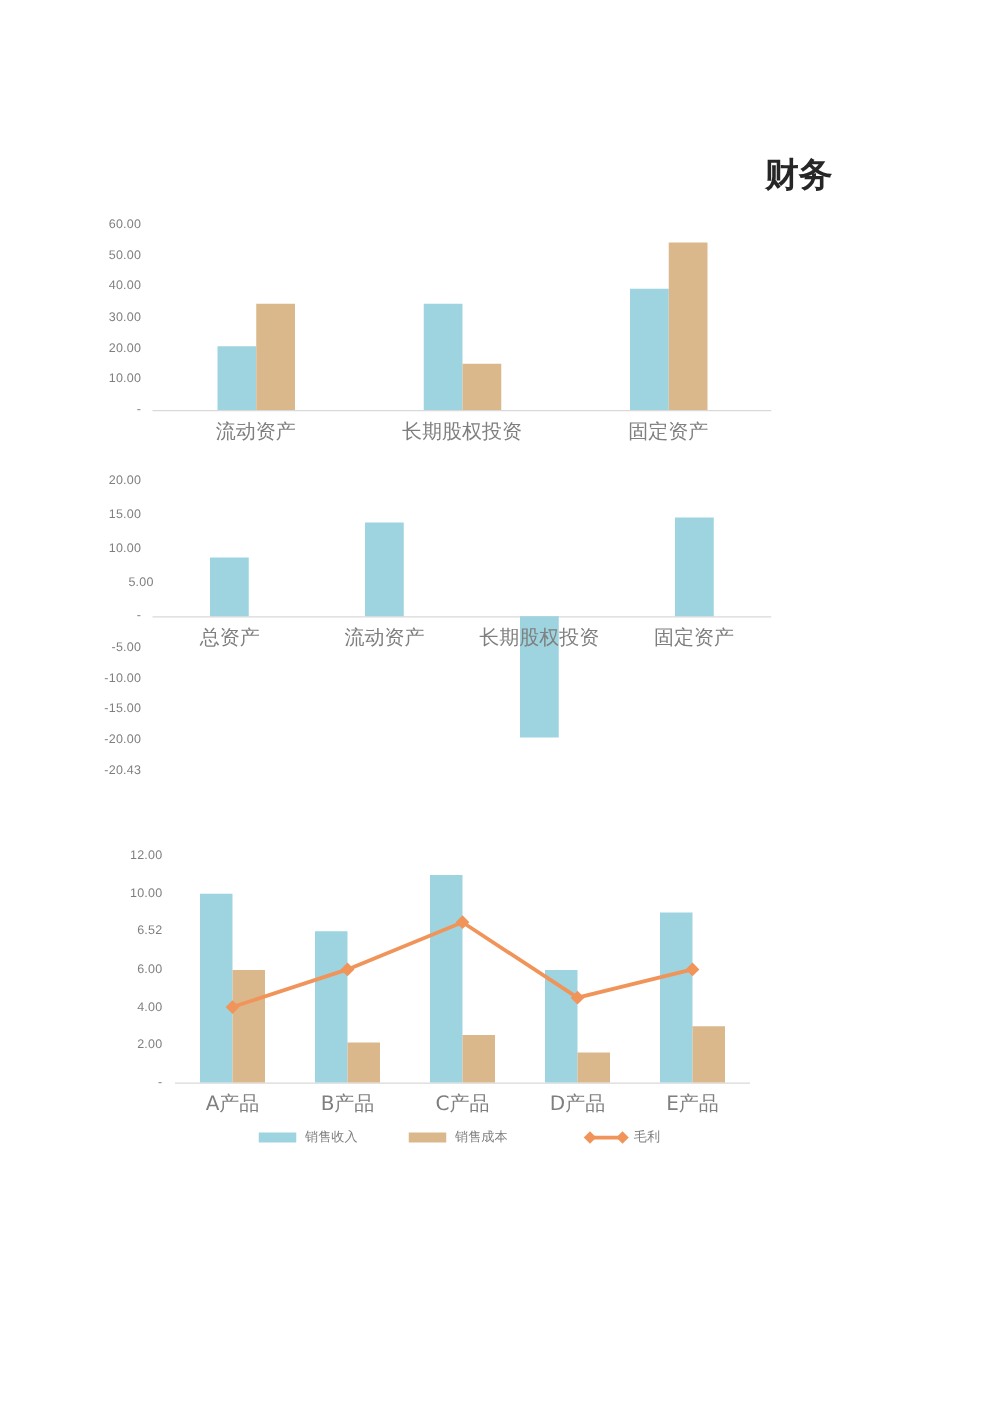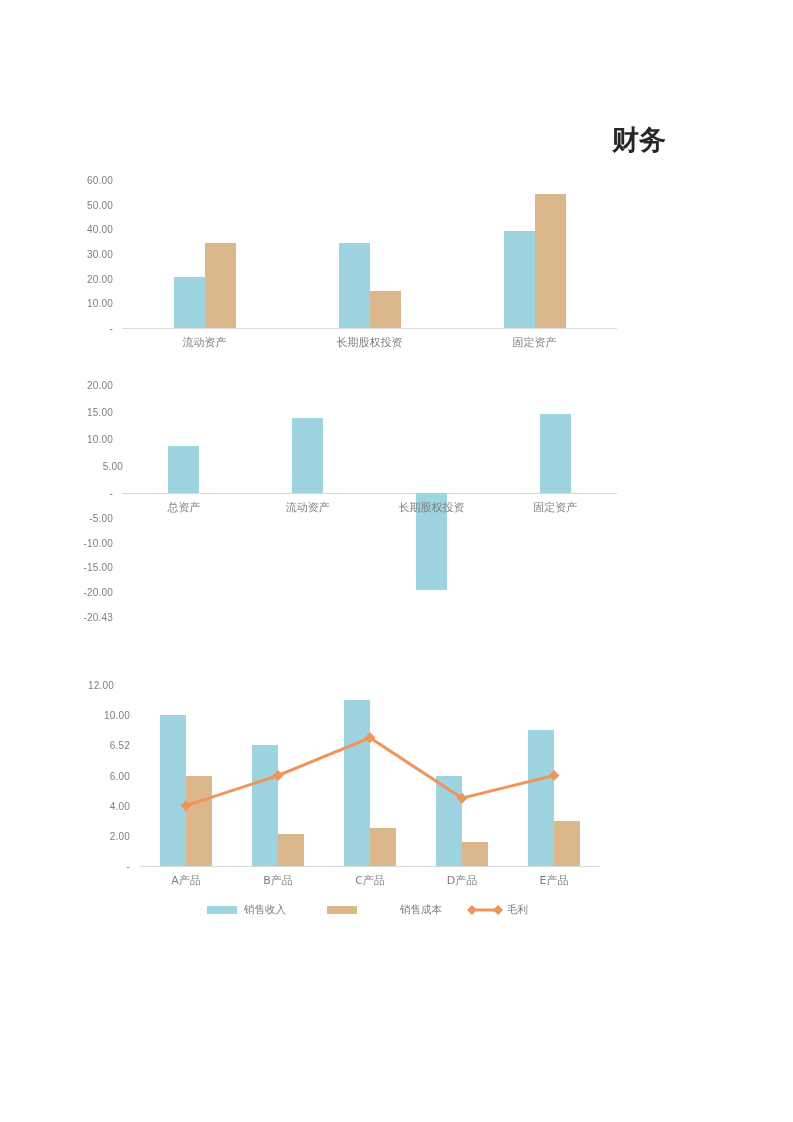--- a/index.html
+++ b/index.html
@@ -26,21 +26,21 @@
     position:absolute;right:0;transform:translateY(-50%);
     font-size:10px;color:#7f7f7f;text-align:right;white-space:nowrap;
     letter-spacing:0.2px;
   }
   .axisline{position:absolute;height:1px;background:#d9d9d9;}
   .bar{position:absolute;}
   .bar.rev{background:#9DD4DF;}
   .bar.cost{background:#DBB78C;}
   .catlab{
     position:absolute;transform:translateX(-50%);
-    font-size:11px;color:#7f7f7f;white-space:nowrap;
+    font-size:16px;color:#7f7f7f;white-space:nowrap;
     font-family:"DejaVu Sans","Liberation Sans",sans-serif;
   }
 
   
   .lineSvg{position:absolute;left:0;top:0;overflow:visible;pointer-events:none;}
 
   
   .legend{position:absolute;display:flex;align-items:center;}
   .legend-item{display:flex;align-items:center;white-space:nowrap;}
   .legend-swatch{width:30px;height:8px;display:inline-block;margin-right:7px;}
@@ -114,21 +114,21 @@
   </div>
 
   <div class="chart" id="chart3" style="left:0px;top:685px;width:640px;height:240px;">
     <div class="ylabels" id="c3-y">
         <div class="ylab" style="top: 181px; left: 72px; width: 58px;">-</div>
         <div class="ylab" style="top: 150.833px; left: 72px; width: 58px;">2.00</div>
         <div class="ylab" style="top: 120.667px; left: 72px; width: 58px;">4.00</div>
         <div class="ylab" style="top: 90.5px; left: 72px; width: 58px;">6.00</div>
         <div class="ylab" style="top: 60.3333px; left: 72px; width: 58px;">6.52</div>
         <div class="ylab" style="top: 30.1667px; left: 72px; width: 58px;">10.00</div>
-        <div class="ylab" style="top: 0px; left: 72px; width: 58px; text-align: center;">12.00</div>
+        <div class="ylab" style="top: 0px; left: 72px; width: 58px;">12.00</div>
       </div>
     <div class="axisline" style="left:140px;top:181px;width:460px;"></div>
     <div class="plot" id="c3-plot" style="width:640px;height:240px;">
         <div class="bar" style="left: 160px; top: 30.1667px; width: 26px; height: 150.833px; background: rgb(157, 212, 223);"></div>
         <div class="bar" style="left: 186px; top: 90.5px; width: 26px; height: 90.5px; background: rgb(219, 183, 140);"></div>
         <div class="bar" style="left: 252px; top: 60.3333px; width: 26px; height: 120.667px; background: rgb(157, 212, 223);"></div>
         <div class="bar" style="left: 278px; top: 149.325px; width: 26px; height: 31.675px; background: rgb(219, 183, 140);"></div>
         <div class="bar" style="left: 344px; top: 15.0833px; width: 26px; height: 165.917px; background: rgb(157, 212, 223);"></div>
         <div class="bar" style="left: 370px; top: 143.292px; width: 26px; height: 37.7083px; background: rgb(219, 183, 140);"></div>
         <div class="bar" style="left: 436px; top: 90.5px; width: 26px; height: 90.5px; background: rgb(157, 212, 223);"></div>
@@ -149,21 +149,21 @@
         <div class="catlab" style="left: 278px; top: 188px;">B产品</div>
         <div class="catlab" style="left: 370px; top: 188px;">C产品</div>
         <div class="catlab" style="left: 462px; top: 188px;">D产品</div>
         <div class="catlab" style="left: 554px; top: 188px;">E产品</div>
       </div>
     <div class="legend" id="c3-legend" style="left:195px;top:218px;">
         <div class="legend-item" style="position: absolute; left: 12px; top: 0px;">
           <div class="legend-swatch" style="background: rgb(157, 212, 223);"></div>
           <div class="legend-text">销售收入</div>
         </div>
-        <div class="legend-item" style="position: absolute; left: 132px; top: 0px; gap: 36px;">
+        <div class="legend-item" style="position: absolute; left: 132px; top: 0px;">
           <div class="legend-swatch" style="background: rgb(219, 183, 140);"></div>
           <div class="legend-text">销售成本</div>
         </div>
         <div class="legend-item" style="position: absolute; left: 272px; top: 0px;">
           <div class="legend-line">
             <svg width="36" height="10" style="position:absolute;left:0;top:0;overflow:visible">
               <line x1="2" y1="5" x2="34" y2="5" stroke="#F0945A" stroke-width="3"></line>
               <polygon points="5,0 10,5 5,10 0,5" fill="#F0945A"></polygon>
               <polygon points="31,0 36,5 31,10 26,5" fill="#F0945A"></polygon>
             </svg>

